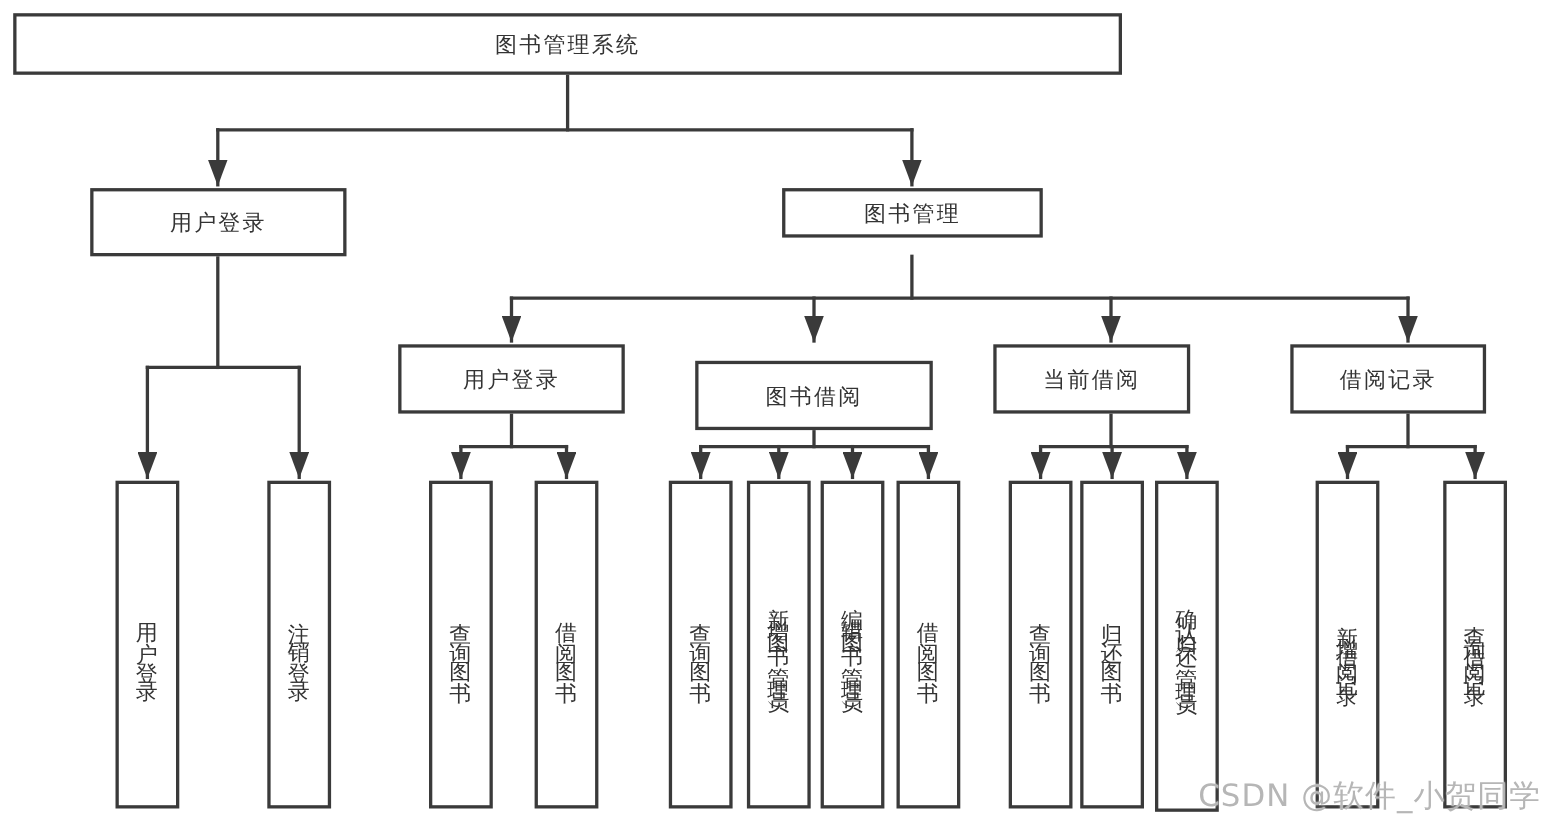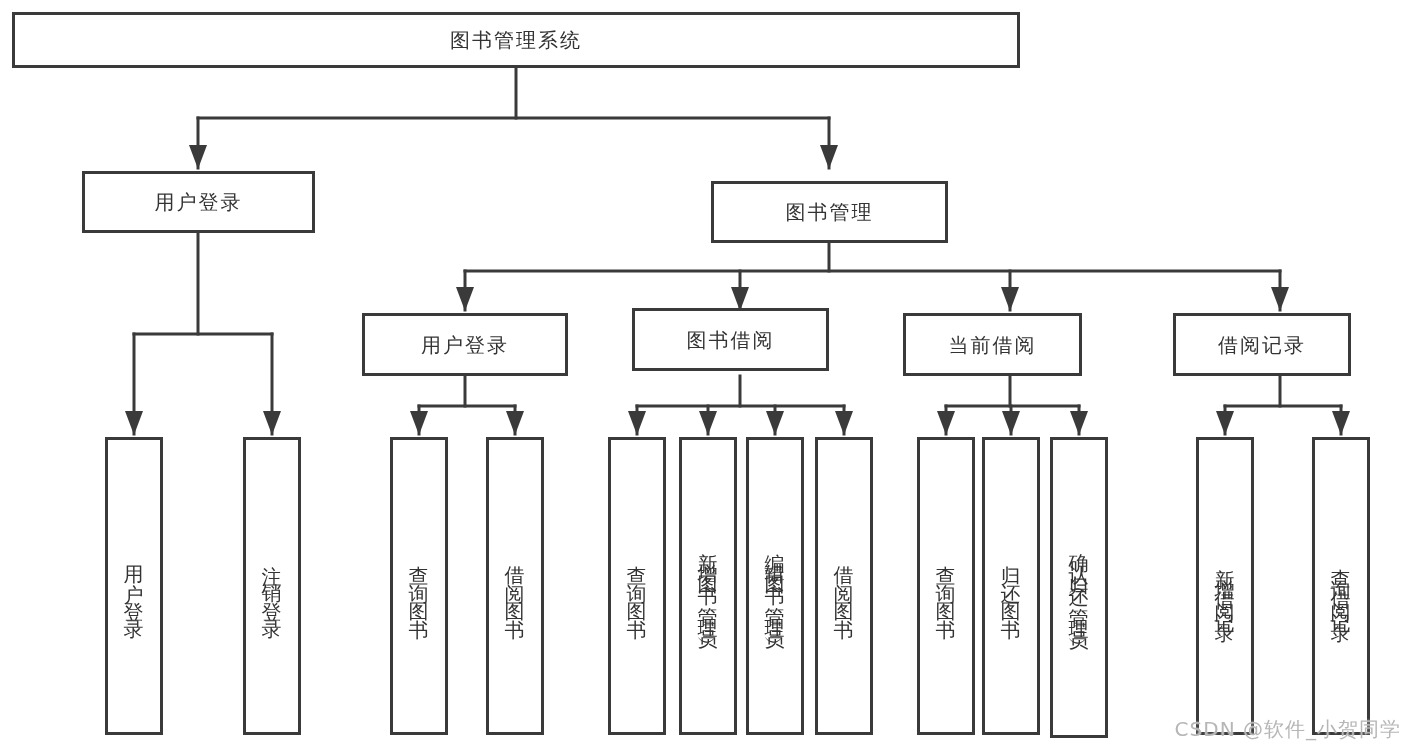--- a/index.html
+++ b/index.html
@@ -45,21 +45,21 @@
     letter-spacing: 11px;
     font-size: 20px;
   }
   .leaf.spread {
     letter-spacing: 18px;
   }
   .watermark {
     position: absolute;
     right: 4px;
     bottom: 4px;
-    font-size: 20px;
+    font-size: 28px;
     color: #b6b6b6;
     letter-spacing: 1px;
     text-shadow: 0 0 2px #ffffff;
     white-space: nowrap;
     margin-left: 32px;
   }
 </style>
 </head>
 <body>
 
@@ -123,24 +123,24 @@
       <line x1="1280" y1="377" x2="1280" y2="406"></line>
       <line x1="1225" y1="406" x2="1341" y2="406"></line>
       <line x1="1225" y1="406" x2="1225" y2="434" marker-end="url(#arr)"></line>
       <line x1="1341" y1="406" x2="1341" y2="434" marker-end="url(#arr)"></line>
     </g>
   </svg>
 
   <div class="node" style="left:12px;top:12px;width:1008px;height:56px">图书管理系统</div>
 
   <div class="node" style="left:82px;top:171px;width:233px;height:62px">用户登录</div>
-  <div class="node" style="left:711px;top:181px;width:237px;height:62px">图书管理</div>
+  <div class="node" style="left:711px;top:171px;width:237px;height:45px">图书管理</div>
 
   <div class="node" style="left:362px;top:313px;width:206px;height:63px">用户登录</div>
-  <div class="node" style="left:632px;top:308px;width:197px;height:63px">图书借阅</div>
+  <div class="node" style="left:632px;top:328px;width:216px;height:63px">图书借阅</div>
   <div class="node" style="left:903px;top:313px;width:179px;height:63px">当前借阅</div>
   <div class="node" style="left:1173px;top:313px;width:178px;height:63px">借阅记录</div>
 
   <div class="node leaf spread" style="left:105px;top:437px;width:58px;height:298px">用户登录</div>
   <div class="node leaf spread" style="left:243px;top:437px;width:58px;height:298px">注销登录</div>
 
   <div class="node leaf spread" style="left:390px;top:437px;width:58px;height:298px">查询图书</div>
   <div class="node leaf spread" style="left:486px;top:437px;width:58px;height:298px">借阅图书</div>
 
   <div class="node leaf spread" style="left:608px;top:437px;width:58px;height:298px">查询图书</div>

